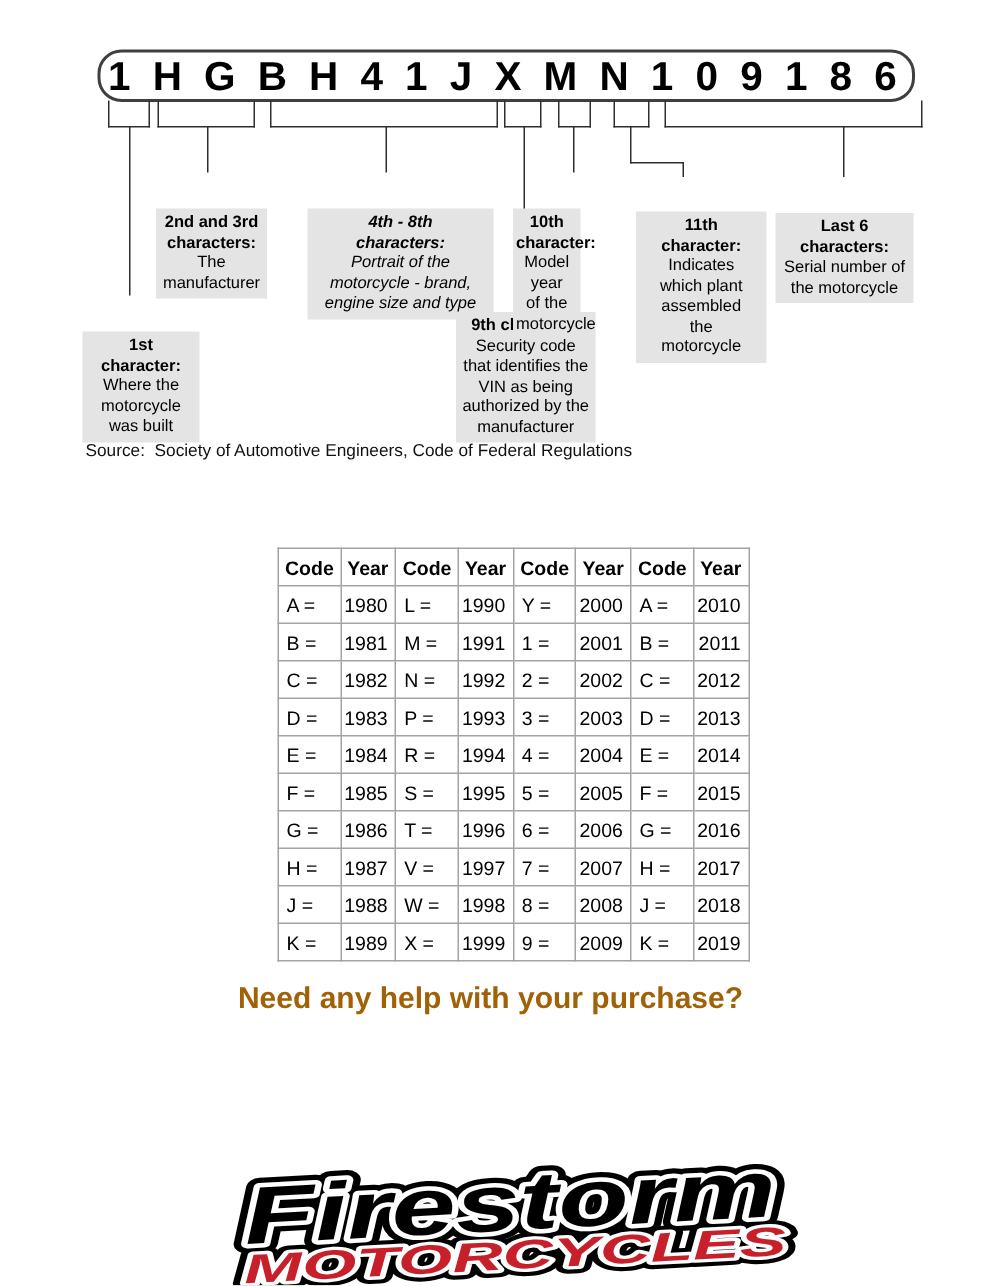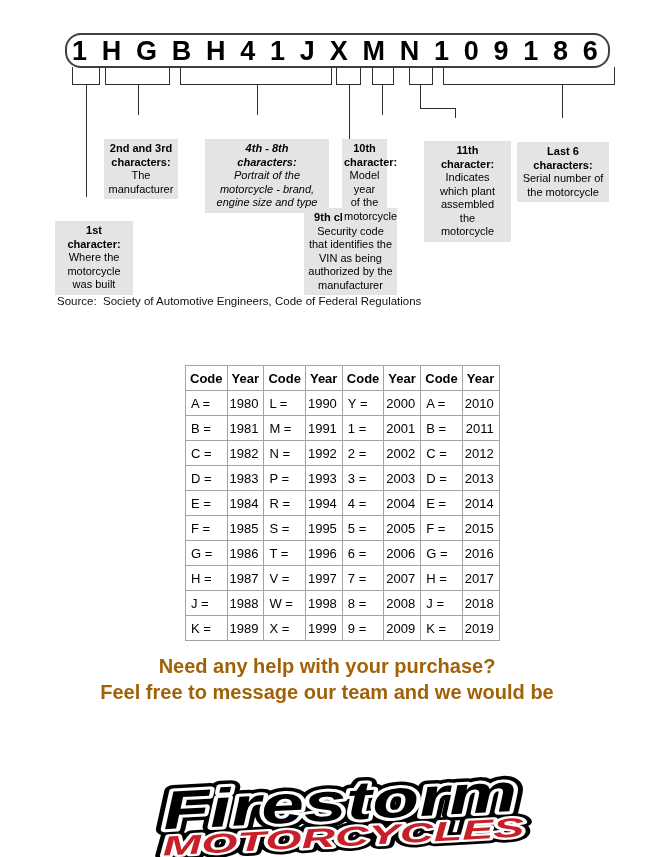--- a/index.html
+++ b/index.html
@@ -267,21 +267,20 @@
           <td class="code">9 =</td>
           <td class="year">2009</td>
           <td class="code">K =</td>
           <td class="year">2019</td>
         </tr>
       </tbody>
   </table>
 
   <div class="help-text">
     <div>Need any help with your purchase?</div>
-    <div>Feel free to message our team and we would be</div>
   </div>
 
   <div class="logo-wrap">
     <svg width="395" height="95" viewBox="0 0 395 95">
       <g transform="rotate(-3 197 50)">
         <text class="logo-text" x="18" y="58" font-size="54" textLength="355" lengthAdjust="spacingAndGlyphs" fill="none" stroke="#000000" stroke-width="13" stroke-linejoin="round">Firestorm</text>
         <text class="logo-text" x="16" y="84" font-size="27" textLength="362" lengthAdjust="spacingAndGlyphs" fill="none" stroke="#000000" stroke-width="10" stroke-linejoin="round">MOTORCYCLES</text>
         <text class="logo-text" x="18" y="58" font-size="54" textLength="355" lengthAdjust="spacingAndGlyphs" fill="none" stroke="#ffffff" stroke-width="6" stroke-linejoin="round">Firestorm</text>
         <text class="logo-text" x="18" y="58" font-size="54" textLength="355" lengthAdjust="spacingAndGlyphs" fill="#000000">Firestorm</text>
         <text class="logo-text" x="16" y="84" font-size="27" textLength="362" lengthAdjust="spacingAndGlyphs" fill="none" stroke="#ffffff" stroke-width="4.5" stroke-linejoin="round">MOTORCYCLES</text>

